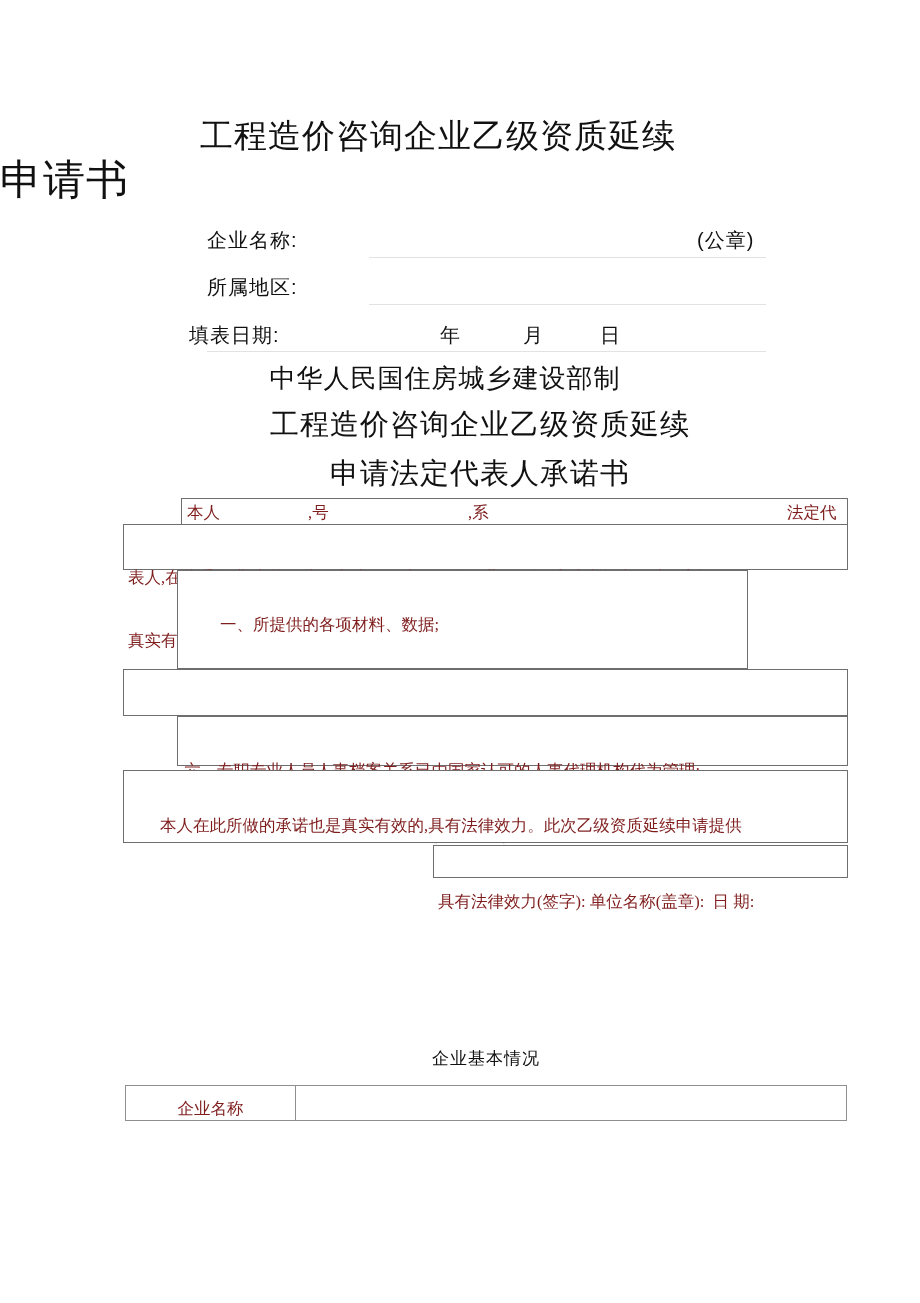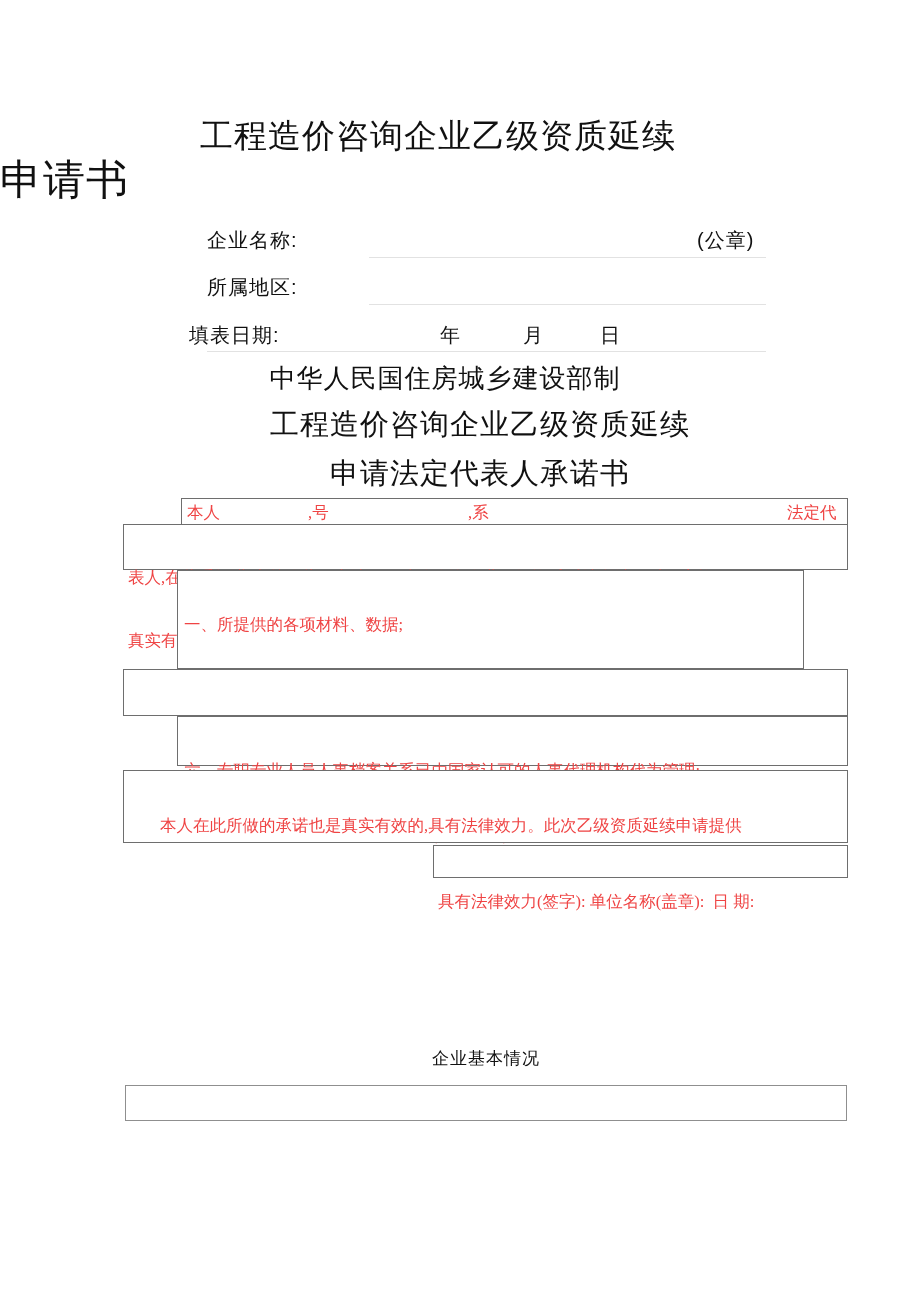--- a/index.html
+++ b/index.html
@@ -1,20 +1,20 @@
 <!DOCTYPE html>
 <html><head>
 <meta charset="utf-8">
 <style>
   html,body{margin:0;padding:0;background:#ffffff;}
   #page{position:relative;width:920px;height:1303px;background:#fff;overflow:hidden;
         color:#111;}
   .abs{position:absolute;}
   .hei{font-family:"Liberation Sans",sans-serif;font-weight:normal;color:#111;}
-  .song{font-family:"Liberation Serif",serif;color:#ef4444;}
+  .song{font-family:"Liberation Serif",serif;color:#7f1d1d;}
   .t-main{position:absolute;left:0;top:116px;width:876px;text-align:center;
           font-size:33px;line-height:40px;letter-spacing:1px;}
   .t-sub{position:absolute;left:0;top:160px;width:876px;text-align:left;
          font-size:42px;line-height:40px;letter-spacing:1px;}
 
   
   .lbl{font-size:20px;line-height:26px;letter-spacing:1px;}
   .u-line{height:1px;background:#e2e2e2;}
 
   
@@ -23,21 +23,21 @@
   .c-t2{left:40px;top:455px;width:880px;text-align:center;font-size:29px;line-height:36px;letter-spacing:1px;}
 
   
   .box{position:absolute;border:1px solid #6e6e6e;background:#fff;box-sizing:border-box;}
   .btxt{font-size:16.5px;white-space:pre;}
   #box1{left:181px;top:498px;width:667px;height:27px;}
   #box1 span{position:absolute;top:3px;line-height:22px;}
   #box2{left:123px;top:524px;width:725px;height:46px;}
   #box2 div{padding-left:4px;line-height:23px;}
   #box2 div:first-child{padding-top:1px;}
-  #box3{left:177px;top:570px;width:627px;height:99px;}
+  #box3{left:177px;top:570px;width:571px;height:99px;padding-left:36px;}
   #box3 div{padding-left:6px;line-height:25px;}
   #box3 div:first-child{padding-top:1px;}
   #box4{left:123px;top:669px;width:725px;height:47px;overflow:hidden;}
   #box4 .ind{padding-top:4px;text-indent:36px;line-height:24px;}
   #box5{left:177px;top:716px;width:671px;height:50px;}
   #box5 div{padding-left:6px;line-height:24px;}
   #box5 div:first-child{padding-top:2px;}
   #box6{left:123px;top:770px;width:725px;height:73px;overflow:hidden;}
   #box6 .ind{padding-top:2px;text-indent:36px;line-height:25px;}
   #box7{left:433px;top:845px;width:415px;height:33px;}
@@ -111,16 +111,17 @@
     
   </div>
 
   <div id="box7" class="box song btxt">
     <div>具有法律效力(签字): 单位名称(盖章):  日 期:</div>
   </div>
 
   <div class="abs hei sec-title">企业基本情况</div>
 
   <div class="abs info-table">
+    <div class="info-c1 song">企业名称</div>
     <div class="info-c2"></div>
   </div>
 
 </div>
 
 </body></html>

